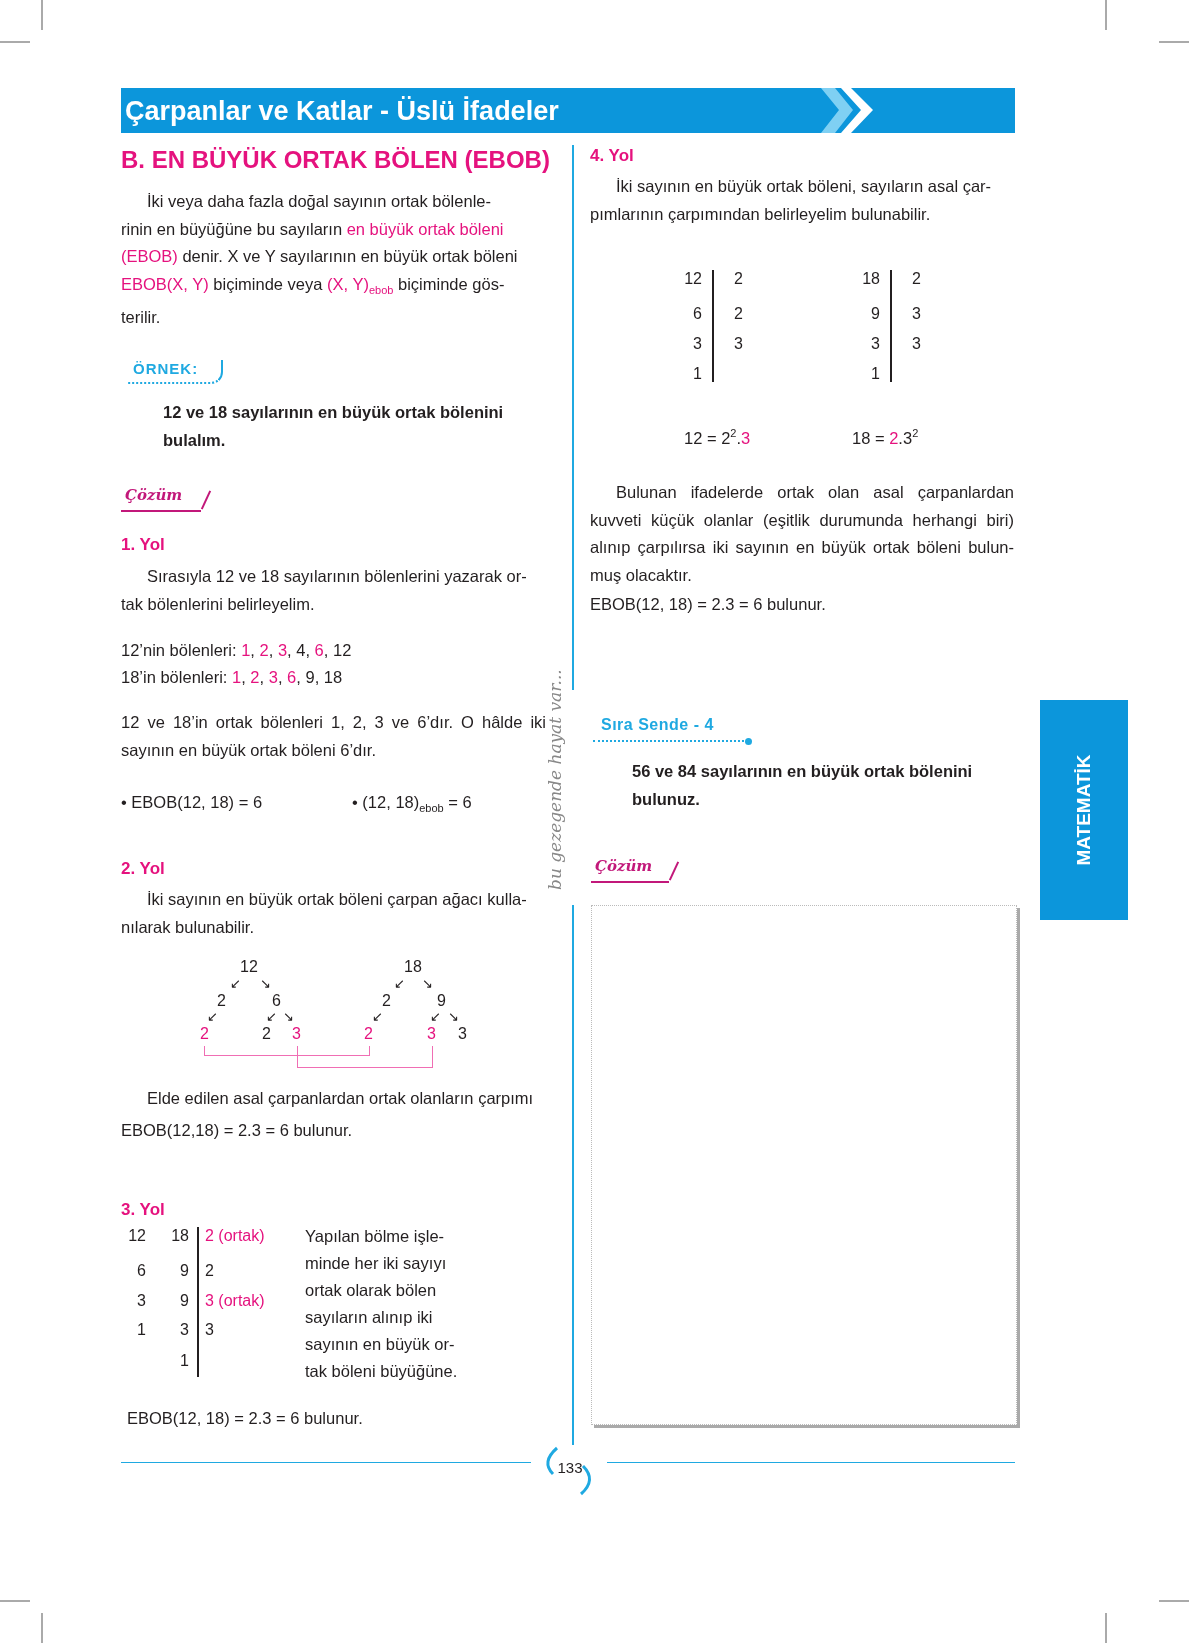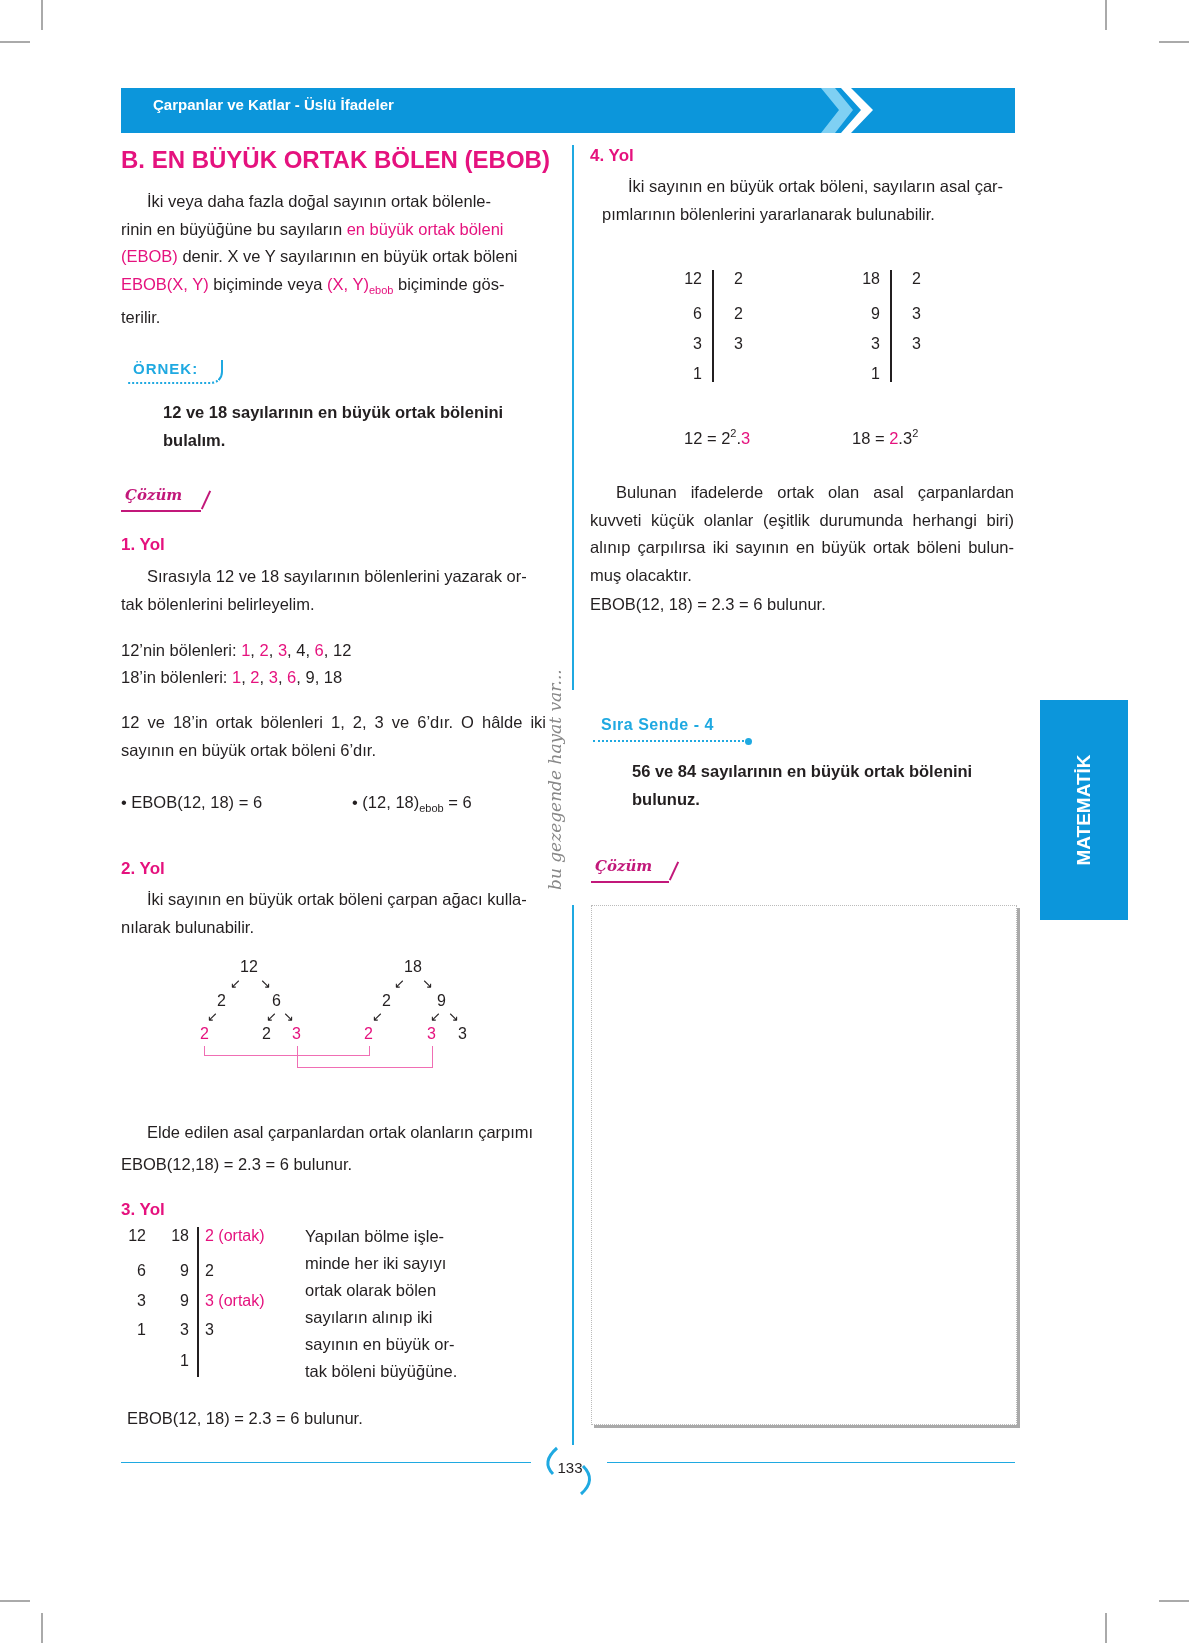--- a/index.html
+++ b/index.html
@@ -5,21 +5,21 @@
   * { box-sizing: border-box; margin: 0; padding: 0; }
   body { width: 1189px; height: 1643px; background: #fff; position: relative; overflow: hidden;
          font-family: "Liberation Sans", sans-serif; color: #231f20; }
   .abs { position: absolute; }
   .crop { position: absolute; background: #aaa; }
   .pink { color: #e5127e; }
   .blue { color: #1fa9e1; }
   .txt { font-size: 16.5px; line-height: 27.5px; }
   .just { text-align: justify; }
   .header-bar { left: 121px; top: 88px; width: 894px; height: 45px; background: #0c96db; }
-  .header-title { left: 32px; top: 8px; color: #fff; font-size: 15px; font-weight: bold; }
+  .header-title { left: 4px; top: 8px; color: #fff; font-size: 27px; font-weight: bold; }
   .chev { position: absolute; top: 0; }
   .section-title { font-size: 24px; font-weight: bold; color: #e5127e; }
   .yol { font-size: 17px; font-weight: bold; color: #e5127e; }
   .bold { font-weight: bold; }
   .divider-v { position: absolute; left: 572px; width: 2px; background: #1fa9e1; }
   .tab { left: 1040px; top: 700px; width: 88px; height: 220px; background: #0c96db; }
   .tab-label { position: absolute; left: 50%; top: 50%; transform: translate(-50%,-50%) rotate(-90deg);
                color: #fff; font-weight: bold; font-size: 19px; white-space: nowrap; }
   .answer-box { left: 591px; top: 905px; width: 426px; height: 520px; border: 1px dotted #bbb;
                 box-shadow: 3px 3px 0 #aaa; }
@@ -125,21 +125,21 @@
     <span class="abs" style="left:90px;top:51px;font-size:13px;">↘</span>
   <span class="abs pink" style="left:6px;top:67px;">2</span>
   <span class="abs pink" style="left:69px;top:67px;">3</span>
   <span class="abs" style="left:100px;top:67px;">3</span>
 </div>
 
 <div class="abs" style="left:204px;top:1046px;width:166px;height:10px;border:1px solid #f06eb4;border-top:none;"></div>
 <div class="abs" style="left:297px;top:1046px;width:136px;height:22px;border:1px solid #f06eb4;border-top:none;"></div>
 
 <div class="abs txt" style="left:121px;top:1085px;width:425px;">
-  <div style="text-indent:26px;margin-top:34px;">Elde edilen asal çarpanlardan ortak olanların çarpımı</div>
+  <div style="text-indent:26px;">Elde edilen asal çarpanlardan ortak olanların çarpımı</div>
   <div style="margin-top:4px;">EBOB(12,18) = 2.3 = 6 bulunur.</div>
 </div>
 
 <div class="abs yol" style="left:121px;top:1200px;">3. Yol</div>
 <div class="abs" style="left:121px;top:1227px;width:180px;height:160px;font-size:16px;">
   <span class="tcell" style="right:155px;top:0;">12</span>
   <span class="tcell" style="right:112px;top:0;">18</span>
   <span class="tcell pink" style="left:84px;top:0;">2 (ortak)</span>
   <span class="tcell" style="right:155px;top:35px;">6</span>
   <span class="tcell" style="right:112px;top:35px;">9</span>
@@ -157,23 +157,23 @@
   <div>Yapılan bölme işle-</div>
   <div>minde her iki sayıyı</div>
   <div>ortak olarak bölen</div>
   <div>sayıların alınıp iki</div>
   <div>sayının en büyük or-</div>
   <div>tak böleni büyüğüne.</div>
 </div>
 <div class="abs txt" style="left:127px;top:1405px;">EBOB(12, 18) = 2.3 = 6 bulunur.</div>
 
 <div class="abs yol" style="left:590px;top:146px;">4. Yol</div>
-<div class="abs txt just" style="left:590px;top:173px;width:424px;margin-left:12px;">
+<div class="abs txt just" style="left:590px;top:173px;width:424px;">
   <div style="text-indent:26px;">İki sayının en büyük ortak böleni, sayıların asal çar-</div>
-  <div>pımlarının bölenlerini yararlanarak bulunabilir.</div>
+  <div>pımlarının çarpımından belirleyelim bulunabilir.</div>
 </div>
 
 <div class="abs" style="left:670px;top:270px;width:90px;height:120px;font-size:16px;">
   <span class="tcell" style="right:58px;top:0;">12</span>
   <span class="tcell" style="right:58px;top:35px;">6</span>
   <span class="tcell" style="right:58px;top:65px;">3</span>
   <span class="tcell" style="right:58px;top:95px;">1</span>
   <span class="tcell" style="left:64px;top:0;">2</span>
   <span class="tcell" style="left:64px;top:35px;">2</span>
   <span class="tcell" style="left:64px;top:65px;">3</span>

